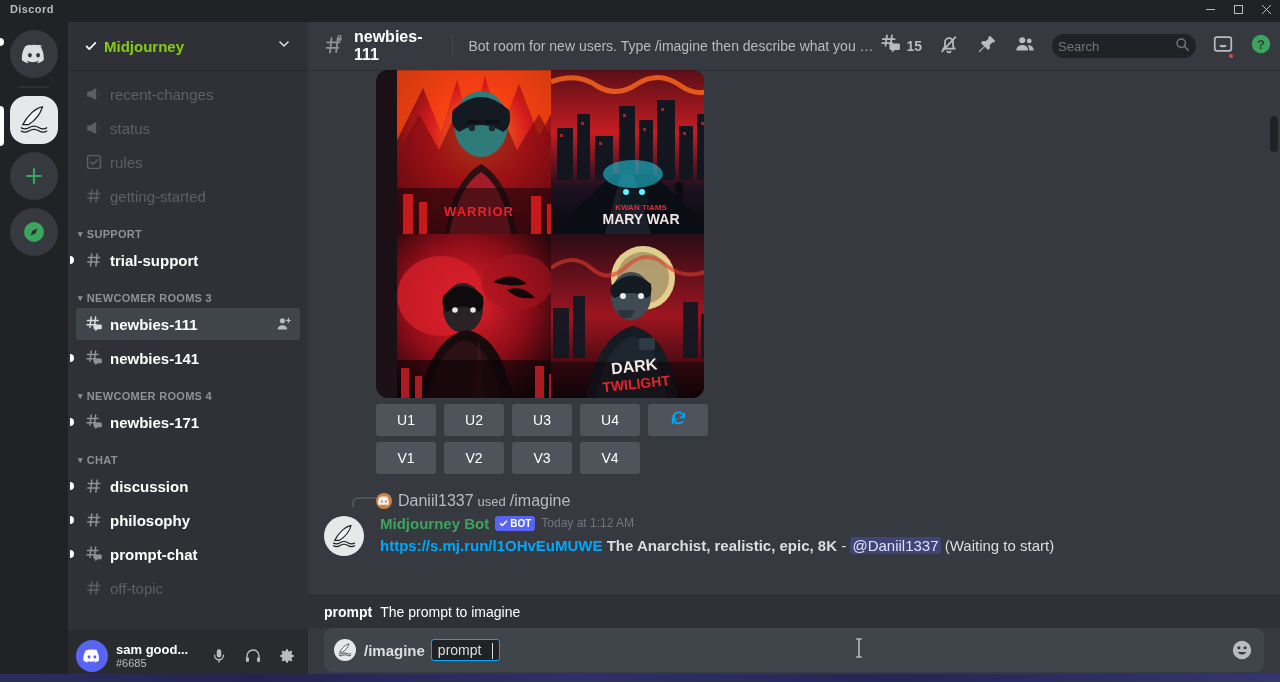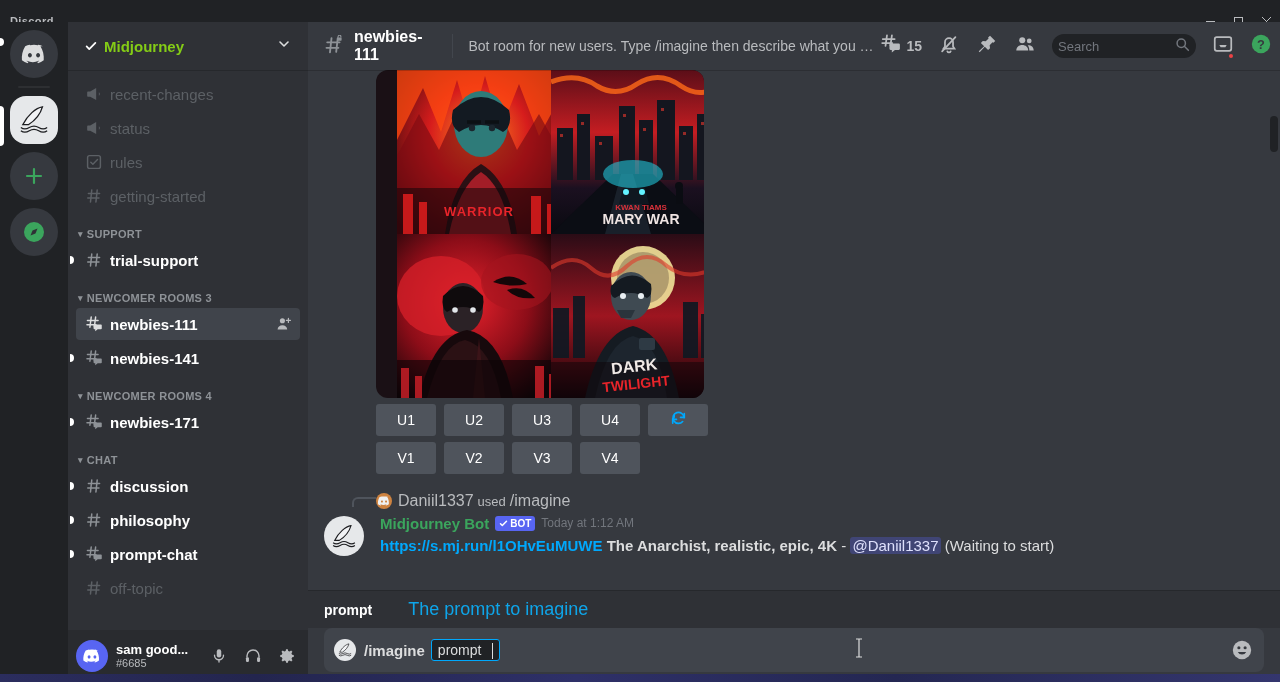--- a/index.html
+++ b/index.html
@@ -9,21 +9,21 @@
     background: #202225;
     font-family: "Liberation Sans", sans-serif;
     -webkit-font-smoothing: antialiased;
   }
 
   
   #app { position: relative; width: 1280px; height: 682px; }
 
   .titlebar {
     position: absolute; top: 0; left: 0; width: 1280px; height: 18px;
-    background: #202225; display: flex; align-items: center; margin-top: 12px;
+    background: #202225; display: flex; align-items: center;
   }
   .titlebar .brand {
     color: #b9bbbe; font-size: 11px; font-weight: bold;
     letter-spacing: .4px; padding-left: 10px;
   }
   .winbtns { margin-left: auto; display: flex; height: 22px; }
   .winbtn {
     width: 28px; height: 22px; display: flex; align-items: center;
     justify-content: center; color: #b9bbbe; font-size: 12px; line-height: 1;
   }
@@ -236,21 +236,21 @@
     position: absolute; right: 2px; width: 8px; border-radius: 4px;
     background: #202225;
   }
 
   
   .cmdhint {
     background: #2f3136; border-top: 1px solid #26282c;
     padding: 8px 16px; display: flex; align-items: baseline; gap: 8px;
   }
   .cmdhint .k { color: #fff; font-size: 14px; font-weight: bold; }
-  .cmdhint .d { color: #0ea5e9; font-size: 18px; margin-left: 28px; }
+  .cmdhint .d { color: #ffffff; font-size: 14px; }
 
   .inputzone { background: #36393f; padding: 0 16px 10px 16px; }
   .inputbar {
     background: #40444b; border-radius: 8px; min-height: 44px;
     display: flex; align-items: center; padding: 0 10px; position: relative;
   }
   .inputbar .cmdav {
     width: 22px; height: 22px; border-radius: 50%; background: #e6e8ea;
     display: flex; align-items: center; justify-content: center;
     flex: 0 0 22px; margin-right: 8px;
@@ -793,21 +793,21 @@
               <span class="name">Midjourney Bot</span>
               <span class="botbadge">
                 <svg width="9" height="9" viewBox="0 0 12 12">
                     <path d="M2 6.3l2.4 2.4L10 3" stroke="#fff" stroke-width="2" fill="none" stroke-linecap="round" stroke-linejoin="round"></path>
                   </svg>
                 <span>BOT</span>
               </span>
               <span class="ts">Today at 1:12 AM</span>
             </div>
             <div class="msgtext">
-              <a class="link" href="#">https://s.mj.run/l1OHvEuMUWE</a><span> </span><span class="bold">The Anarchist, realistic, epic, 4K</span><span class="dim"> </span><span class="dim">-</span><span> </span><span class="mention">@Daniil1337</span><span> </span><span class="dim">(Waiting to start)</span>
+              <a class="link" href="#">https://s.mj.run/l1OHvEuMUWE</a><span> </span><span class="bold">The Anarchist, realistic, epic, 8K</span><span class="dim"> </span><span class="dim">-</span><span> </span><span class="mention">@Daniil1337</span><span> </span><span class="dim">(Waiting to start)</span>
             </div>
           </div>
         </div>
       </div>
 
       <div class="vscroll" style="top:46px;height:36px;"></div>
     </div>
 
     <div class="cmdhint">
       <span class="k">prompt</span>

